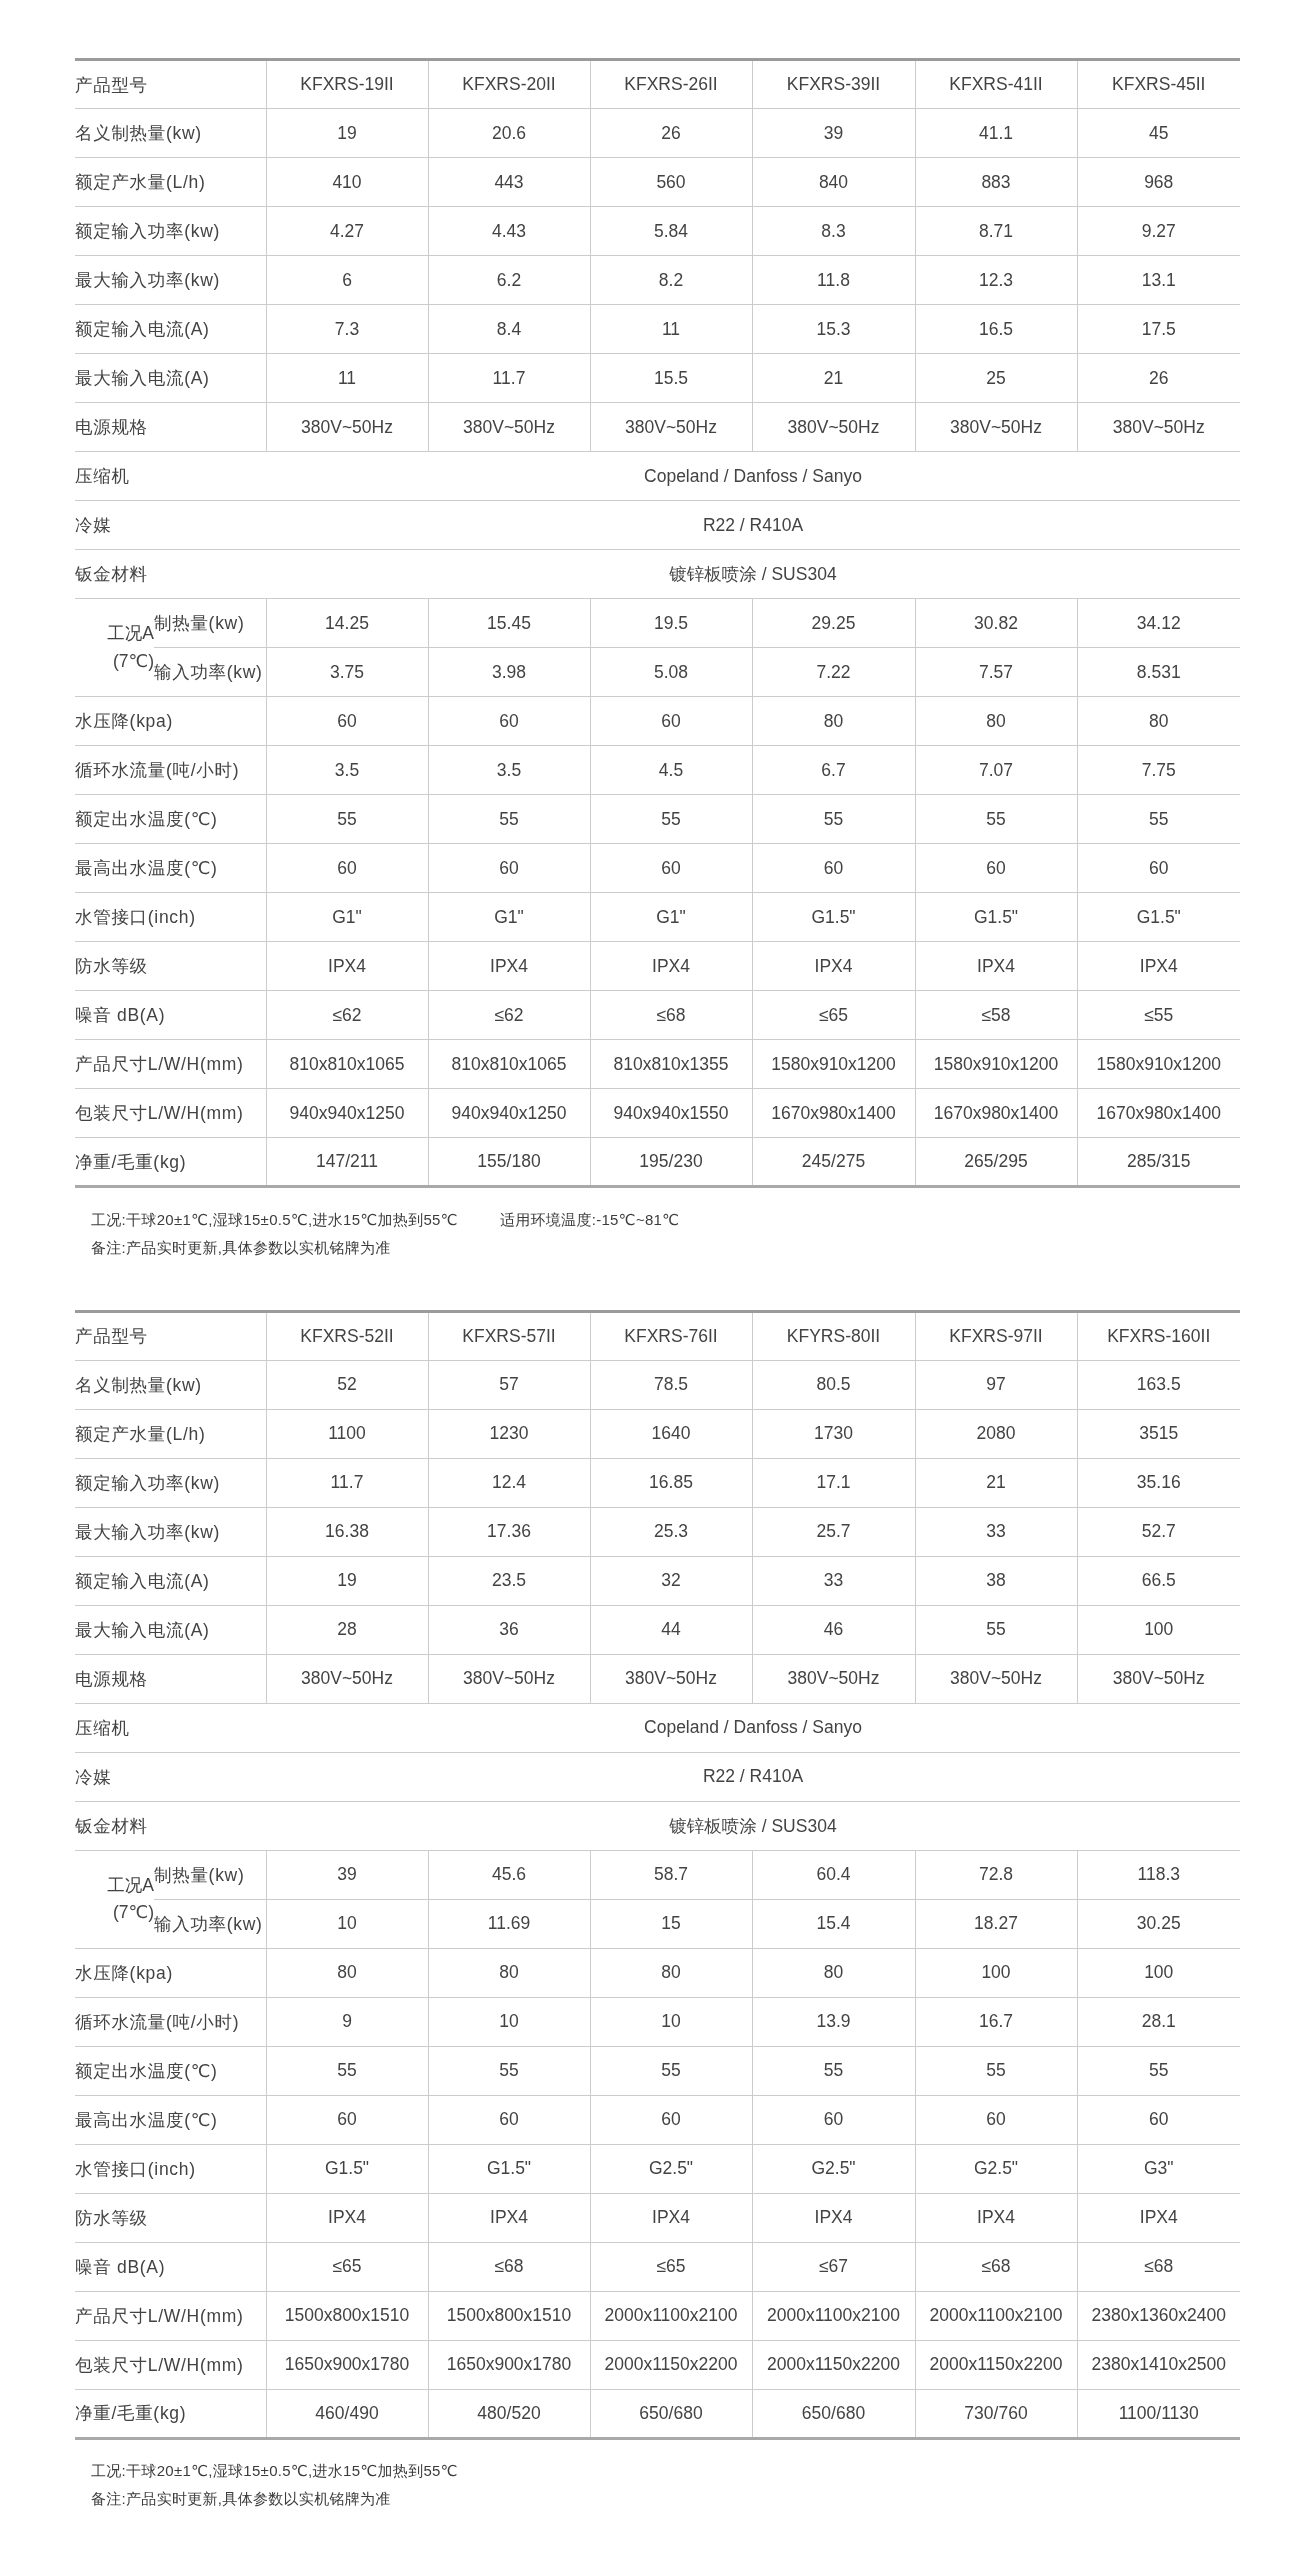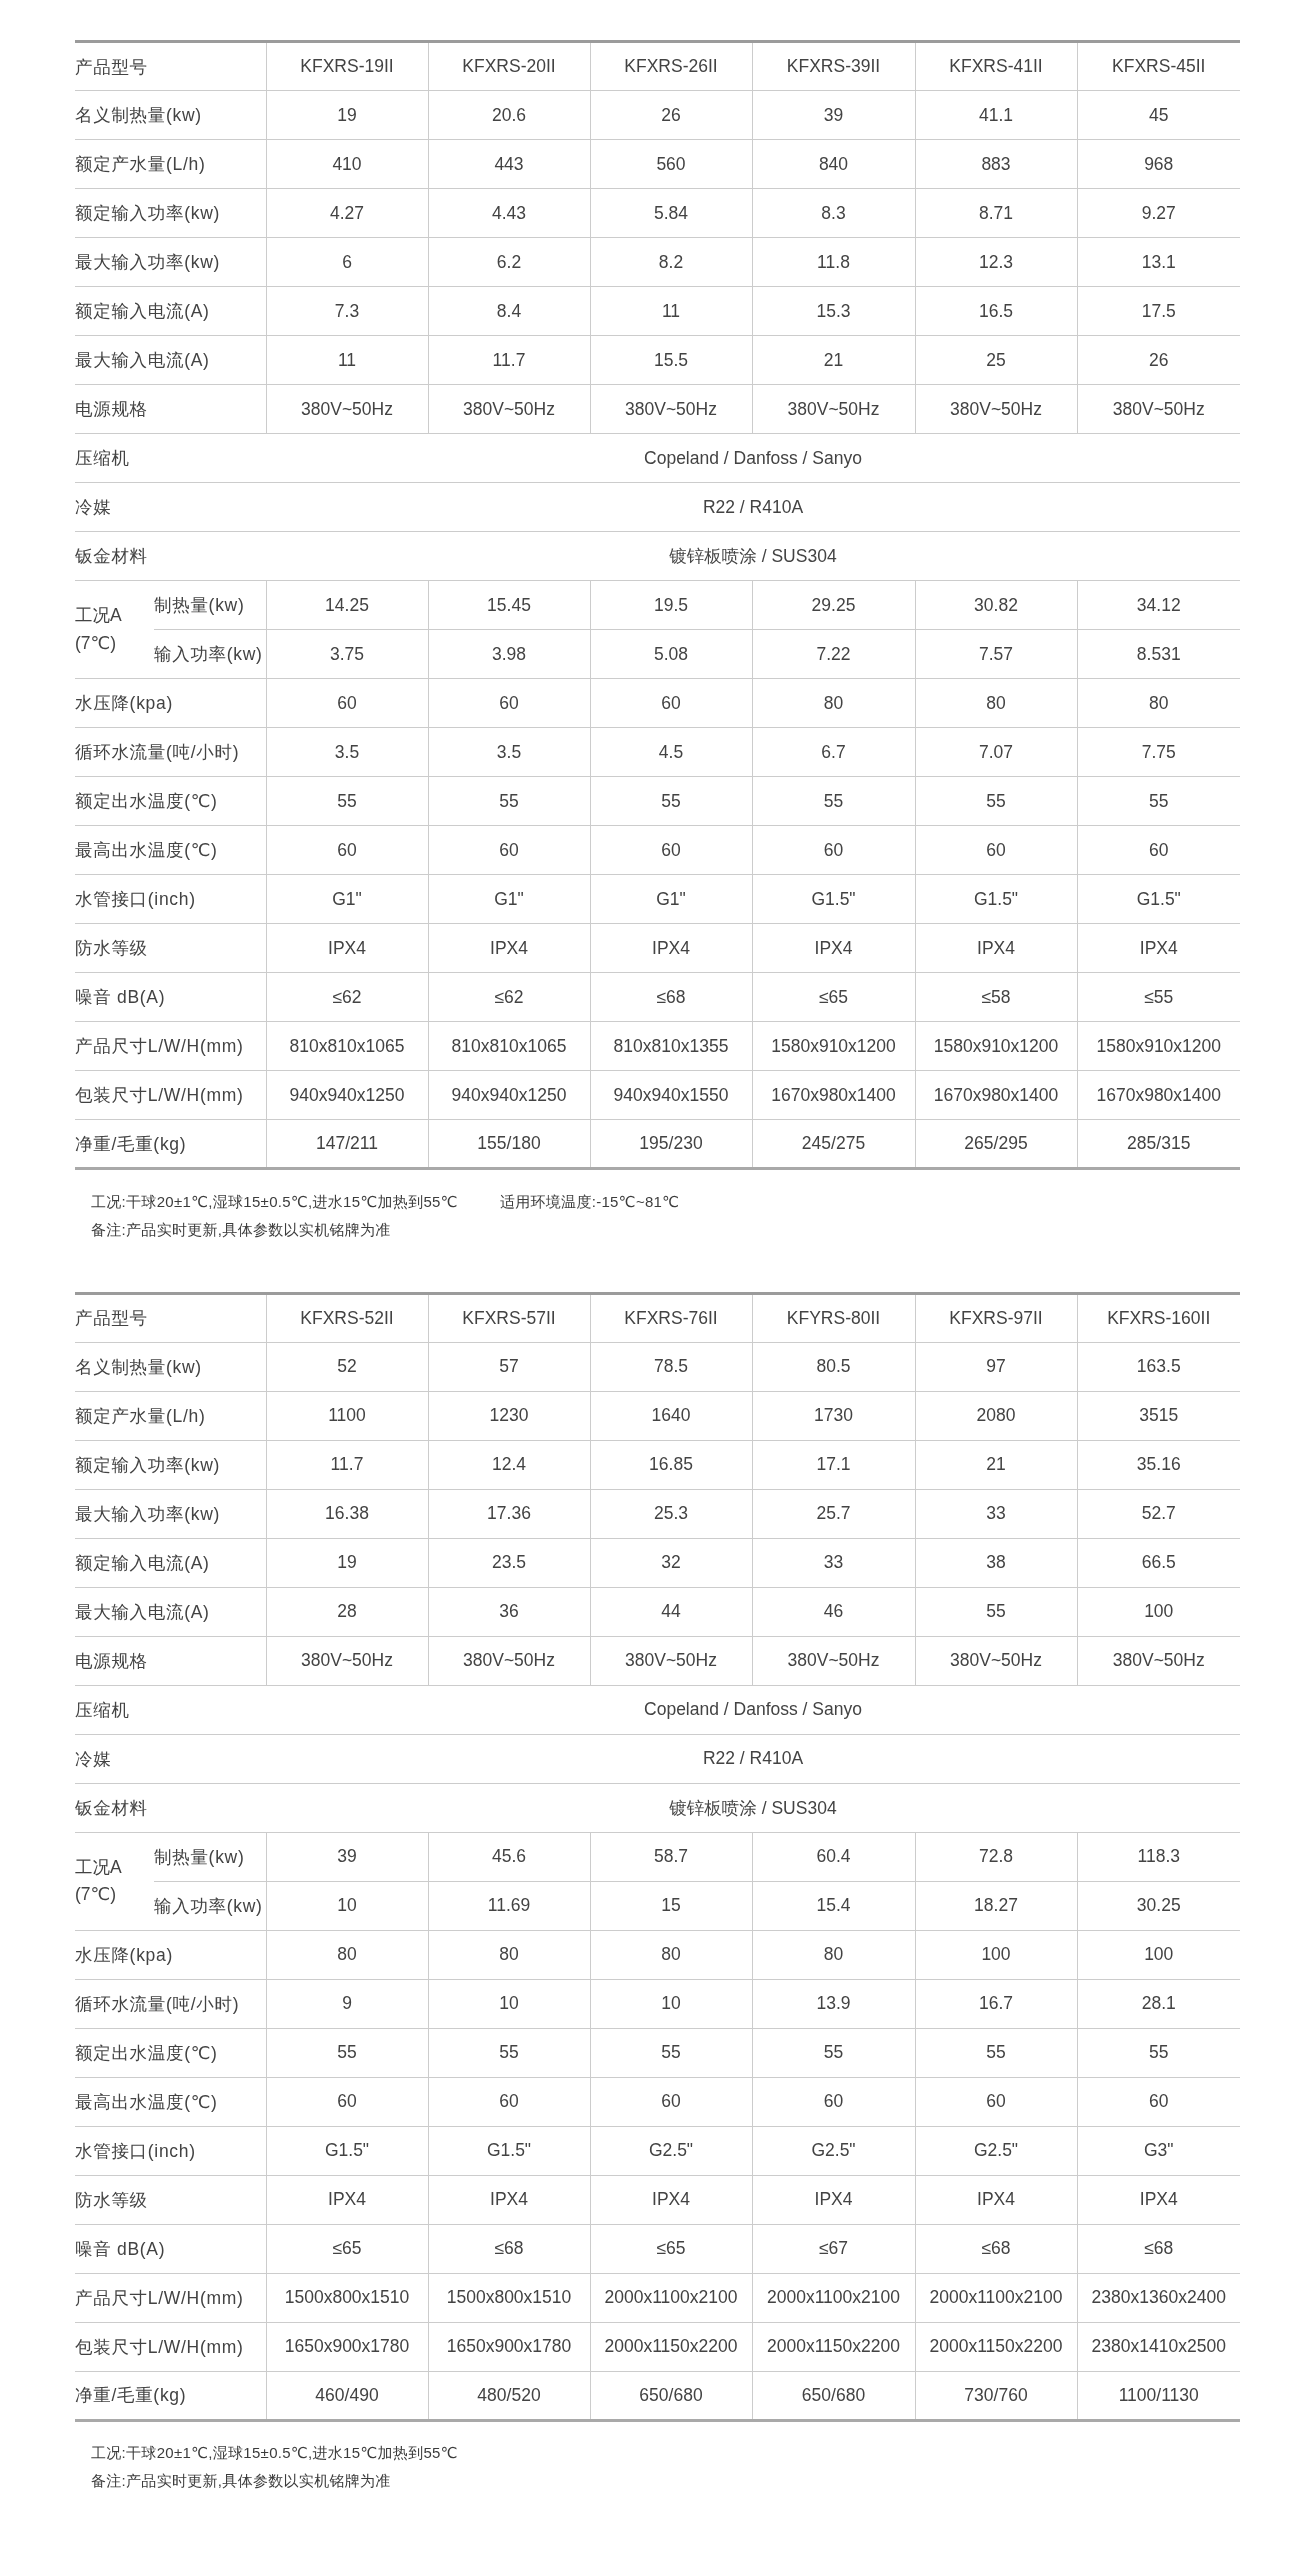--- a/index.html
+++ b/index.html
@@ -4,21 +4,21 @@
 <style>
   * { box-sizing: border-box; }
   html, body { margin: 0; padding: 0; }
   body {
     width: 1291px;
     background: #ffffff;
     font-family: "Liberation Sans", "DejaVu Sans", sans-serif;
     color: #434343;
     -webkit-font-smoothing: antialiased;
   }
-  .page { padding: 40px 50px 40px 75px; }
+  .page { padding: 58px 50px 40px 75px; }
 
   table.spec {
     border-collapse: collapse;
     table-layout: fixed;
     width: 1165px;
     border-top: 3.4px solid #9b9b9b;
     border-bottom: 3.4px solid #a9a9a9;
   }
   table.spec td {
     height: 49px;
@@ -38,21 +38,21 @@
   }
   td.val {
     text-align: center;
     border-left: 0.7px solid #cccccc;
   }
   td.spanval {
     text-align: center;
     border-left: none;
   }
   td.glabel {
-    text-align: left;
+    text-align: right;
     line-height: 1.55;
     padding-left: 6.7px;
   }
   td.sublabel {
     text-align: left;
     padding-left: 8px;
     letter-spacing: 0.7px;
     margin-top: 43px;
   }
 

